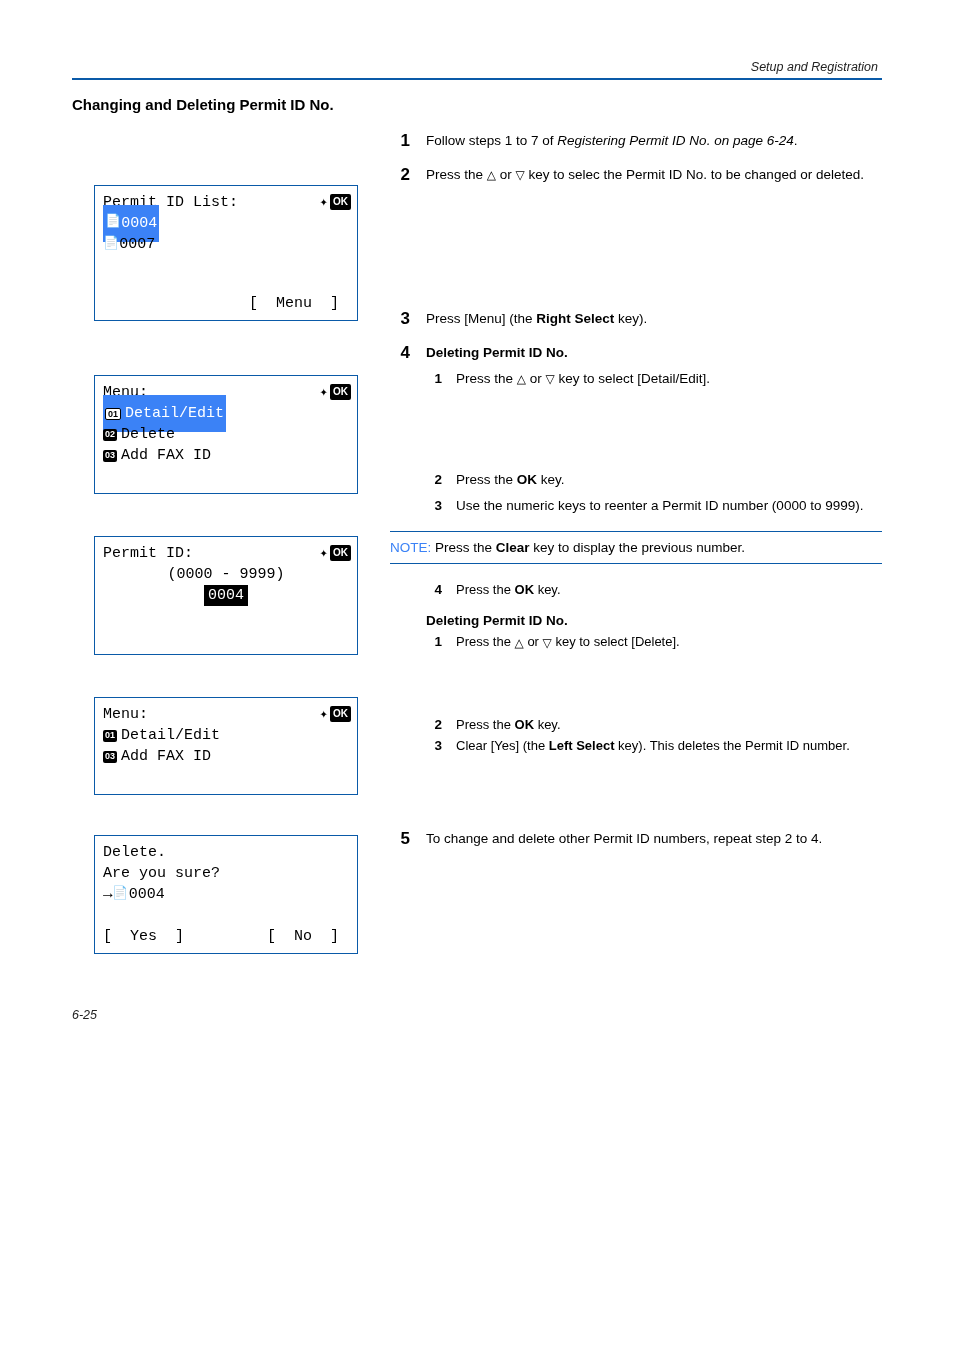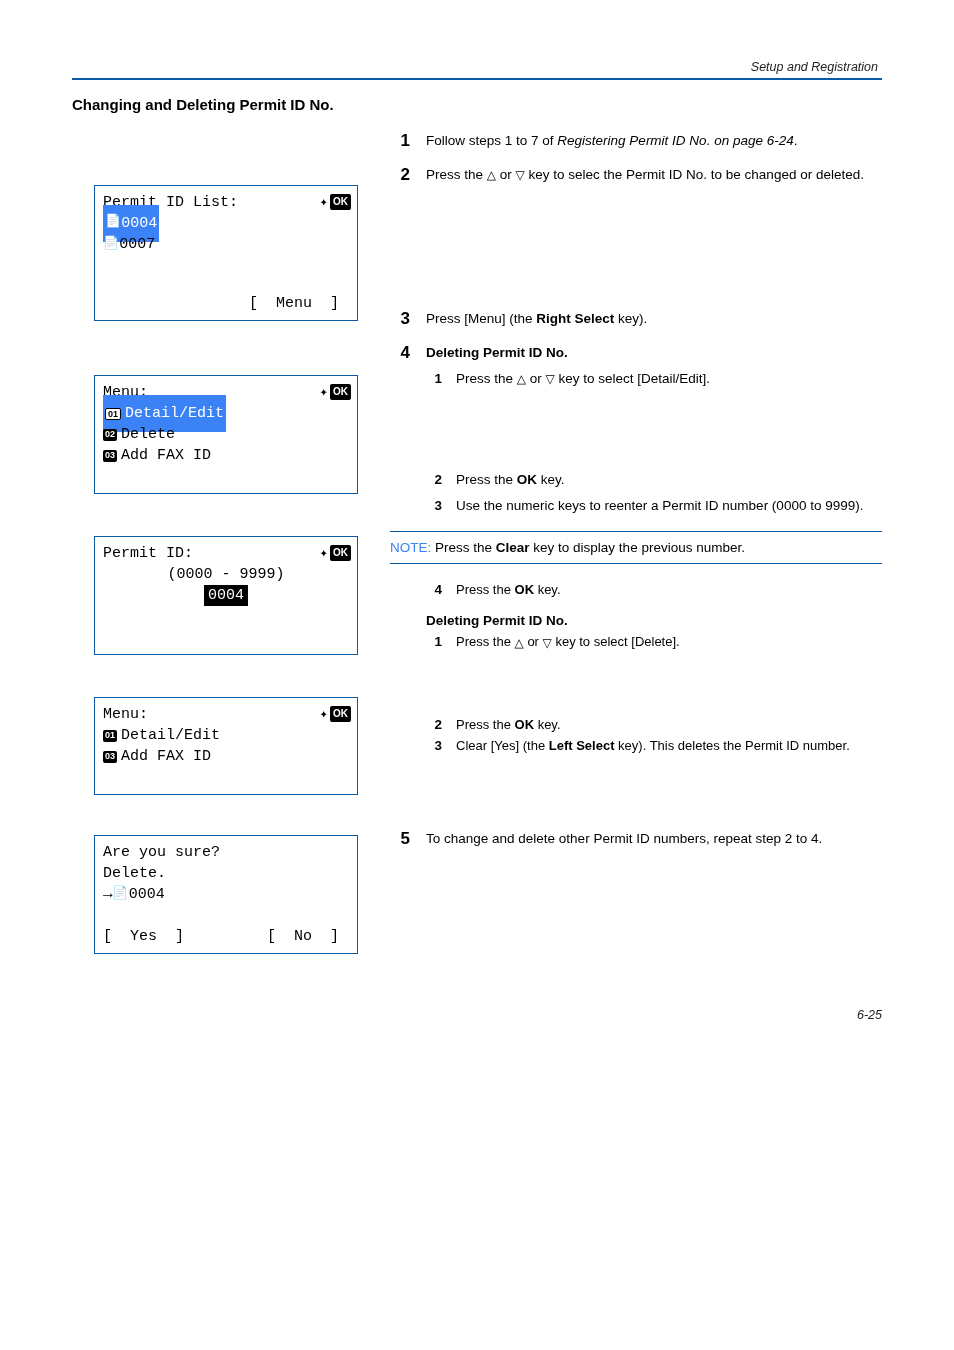--- a/index.html
+++ b/index.html
@@ -165,21 +165,21 @@
     font-weight: normal;
   }
   em.it { font-style: italic; }
   .tri-up, .tri-down {
     display: inline-block;
     font-size: 12px;
     vertical-align: middle;
     line-height: 1;
   }
   .footer {
-    text-align: right;
+    text-align: left;
     font-style: italic;
     font-size: 12.5px;
     margin-top: 54px;
     color: #222;
   }
   .icon-doc {
     display: inline-block;
     font-size: 13px;
     vertical-align: middle;
   }
@@ -296,24 +296,24 @@
           <span class="num-badge">03</span>
             <span class="cell">Add FAX ID</span>
         </div>
         <div class="spacer-row"></div>
       </div>
 
       <div style="height:40px;"></div>
 
       <div class="lcd">
         <div class="lcd-row">
+            <span class="cell">Delete.</span>
+          </div>
+        <div class="lcd-row">
             <span class="cell">Are you sure?</span>
-          </div>
-        <div class="lcd-row">
-            <span class="cell">Delete.</span>
           </div>
         <div class="lcd-row">
           <span class="arrow-right">→</span>
             <span class="icon-doc">📄</span>
             <span class="cell">0004</span>
         </div>
         <div class="spacer-row"></div>
         <div class="lcd-row" style="justify-content:space-between;">
           <span class="cell">[  Yes  ]</span>
           <span class="cell" style="padding-right:10px;">[  No  ]</span>

